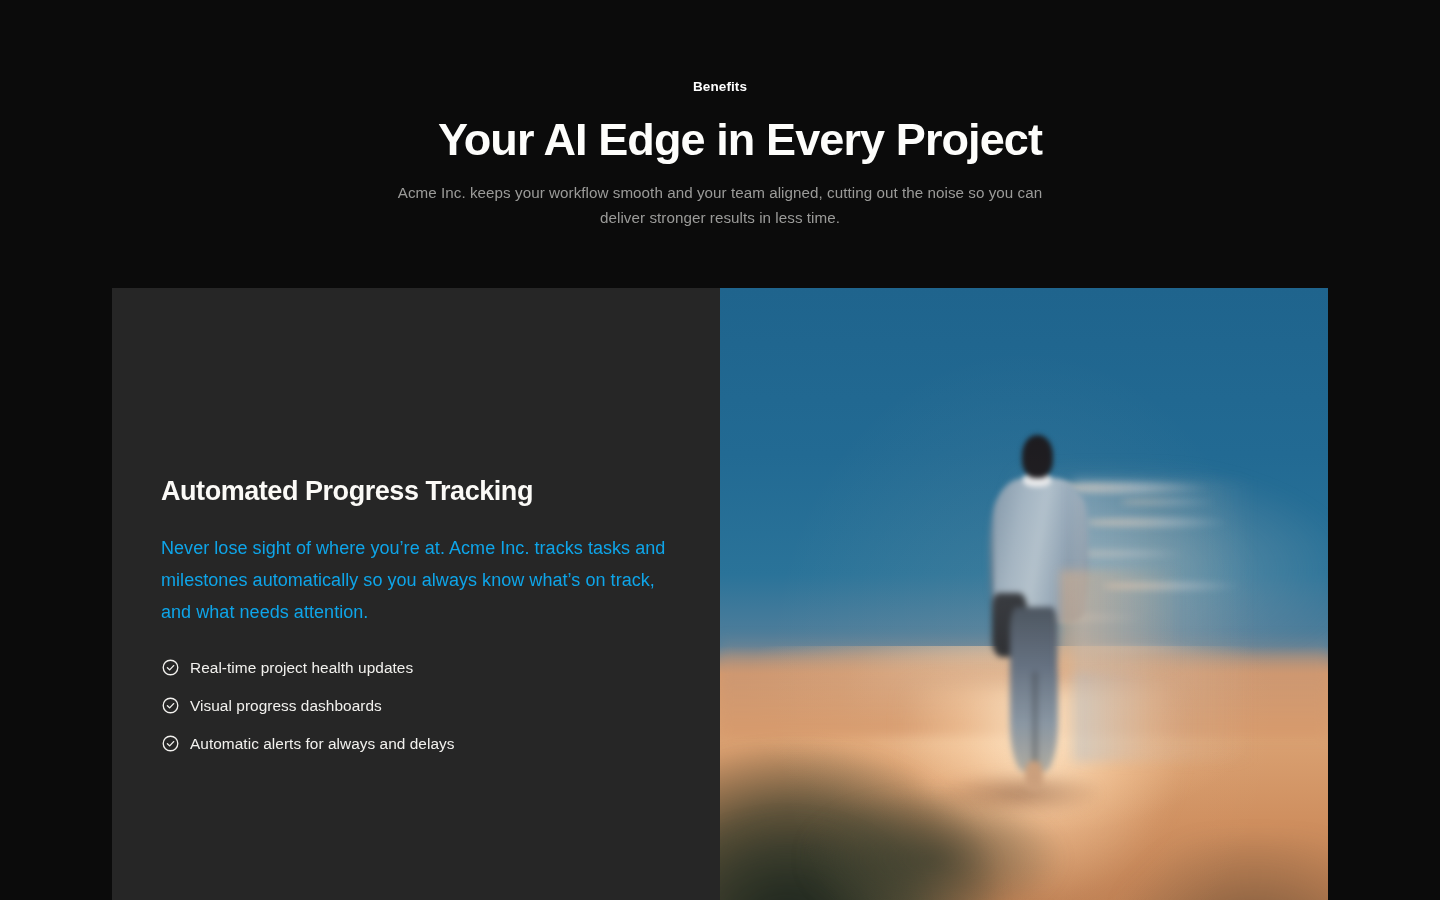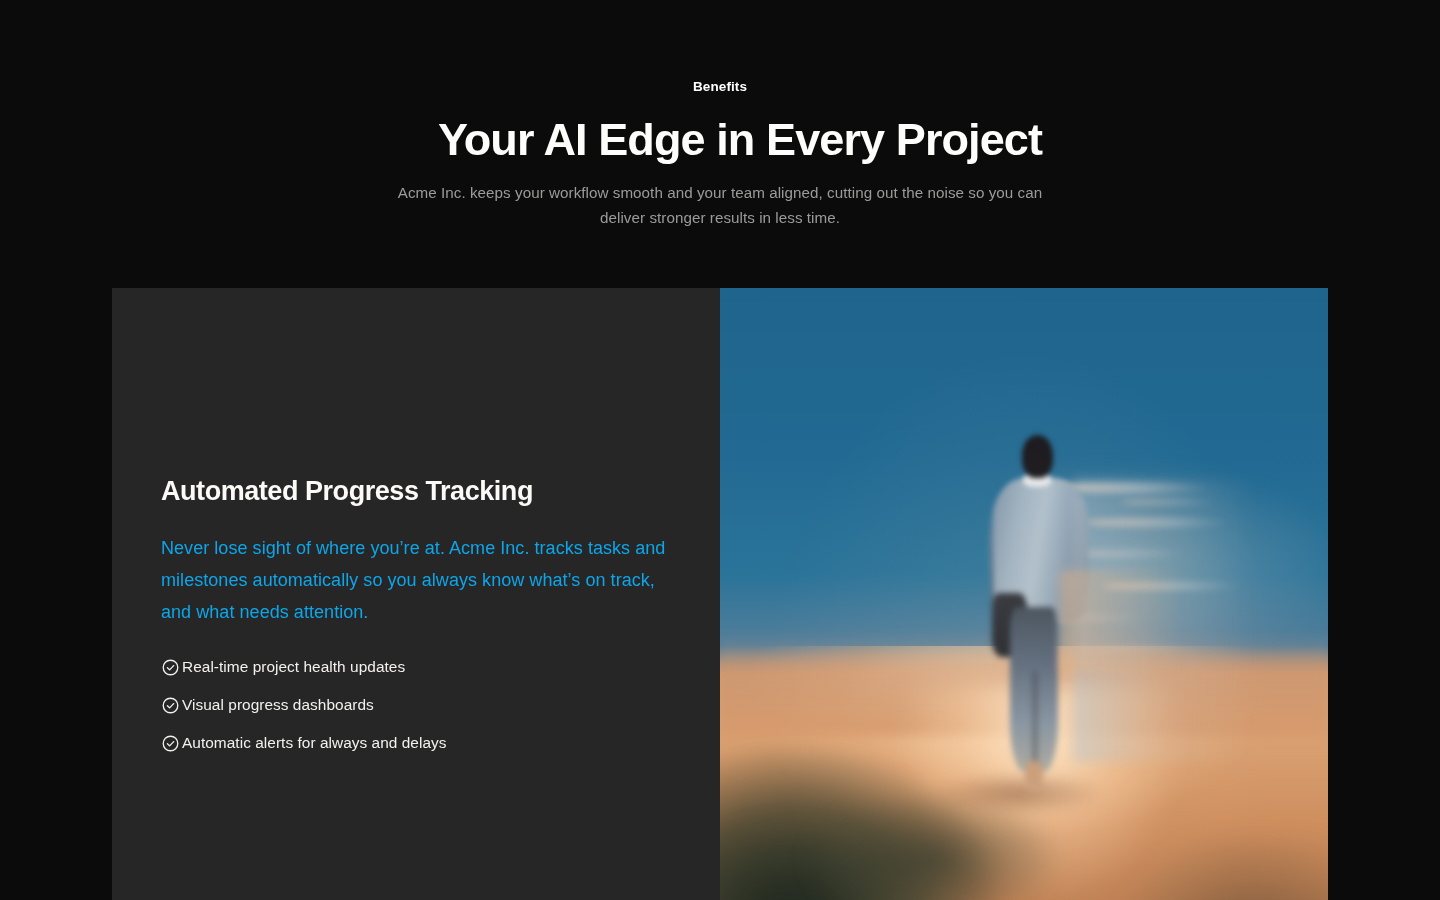--- a/index.html
+++ b/index.html
@@ -51,21 +51,21 @@
     font-size:27px; font-weight:700; color:#fbfaf7;
     letter-spacing:-.45px; line-height:1.2;
   }
   .feature-desc {
     margin-top:25px; max-width:524px;
     font-size:18px; color:#0ea5e9; line-height:1.78;
     letter-spacing:.05px;
   }
   .feature-list { margin-top:30px; list-style:none; }
   .feature-item {
-    display:flex; align-items:flex-start; gap:2px;
+    display:flex; align-items:flex-end; gap:10px;
     margin-bottom:19px;
   }
   .feature-item:last-child { margin-bottom:0; }
   .check-icon { flex:0 0 19px; width:19px; height:19px; display:block; }
   .feature-text {
     font-size:15.4px; color:#f2f1ee; letter-spacing:.05px; line-height:1.2;
   }
 
   
   .card-right {

